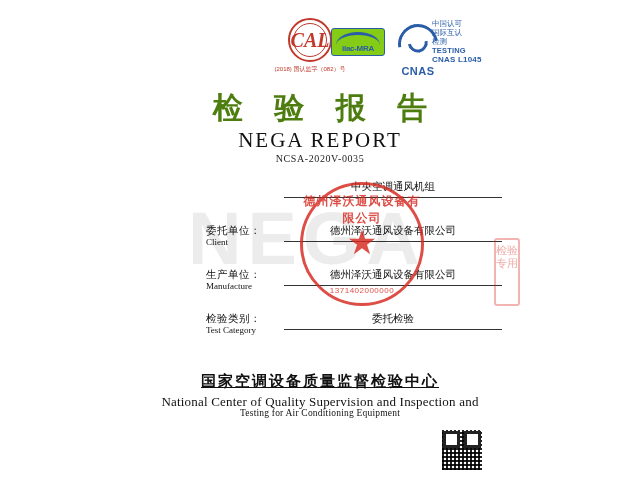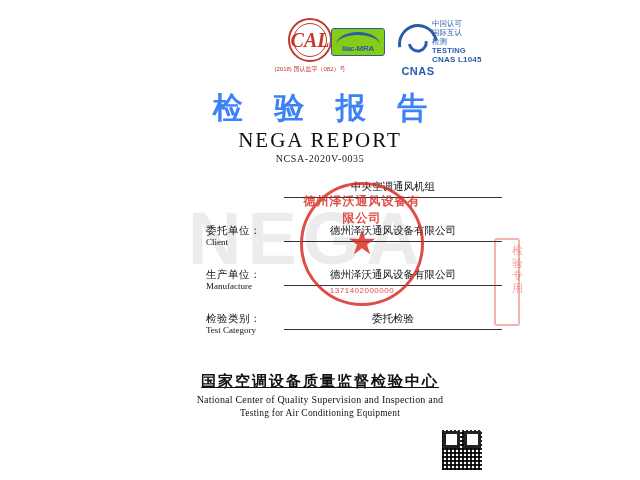--- a/index.html
+++ b/index.html
@@ -171,21 +171,21 @@
     position: absolute;
     top: 88px;
     left: 0;
     width: 640px;
     text-align: center;
     font-family: "Liberation Serif", serif;
     font-size: 30px;
     font-weight: bold;
     letter-spacing: 12px;
     text-indent: 12px;
-    color: #3b82f6;
+    color: #4d7c0f;
   }
   .title-en {
     position: absolute;
     top: 128px;
     left: 0;
     width: 640px;
     text-align: center;
     font-family: "Liberation Serif", serif;
     font-size: 21px;
     letter-spacing: 2px;
@@ -304,32 +304,31 @@
     color: #d6281f;
     letter-spacing: 0.5px;
   }
 
   
   .side-stamp {
     position: absolute;
     left: 494px;
     top: 238px;
     width: 26px;
-    height: 88px;
+    height: 68px;
     border: 2px solid rgba(214,40,31,0.35);
     border-radius: 3px;
     color: rgba(214,40,31,0.4);
     font-family: "Liberation Serif", serif;
     font-size: 11px;
     line-height: 1.15;
     text-align: center;
     padding-top: 4px;
     box-sizing: border-box;
     pointer-events: none;
-    padding-left: 16px;
   }
 
   
   .footer-cn {
     position: absolute;
     top: 372px;
     left: 0;
     width: 640px;
     text-align: center;
     font-family: "Liberation Serif", serif;
@@ -339,21 +338,21 @@
     color: #111;
     text-decoration: underline;
   }
   .footer-en1 {
     position: absolute;
     top: 394px;
     left: 0;
     width: 640px;
     text-align: center;
     font-family: "Liberation Serif", serif;
-    font-size: 10px;
+    font-size: 13px;
     letter-spacing: 0.2px;
     color: #111;
   }
   .footer-en2 {
     position: absolute;
     top: 408px;
     left: 0;
     width: 640px;
     text-align: center;
     font-family: "Liberation Serif", serif;

